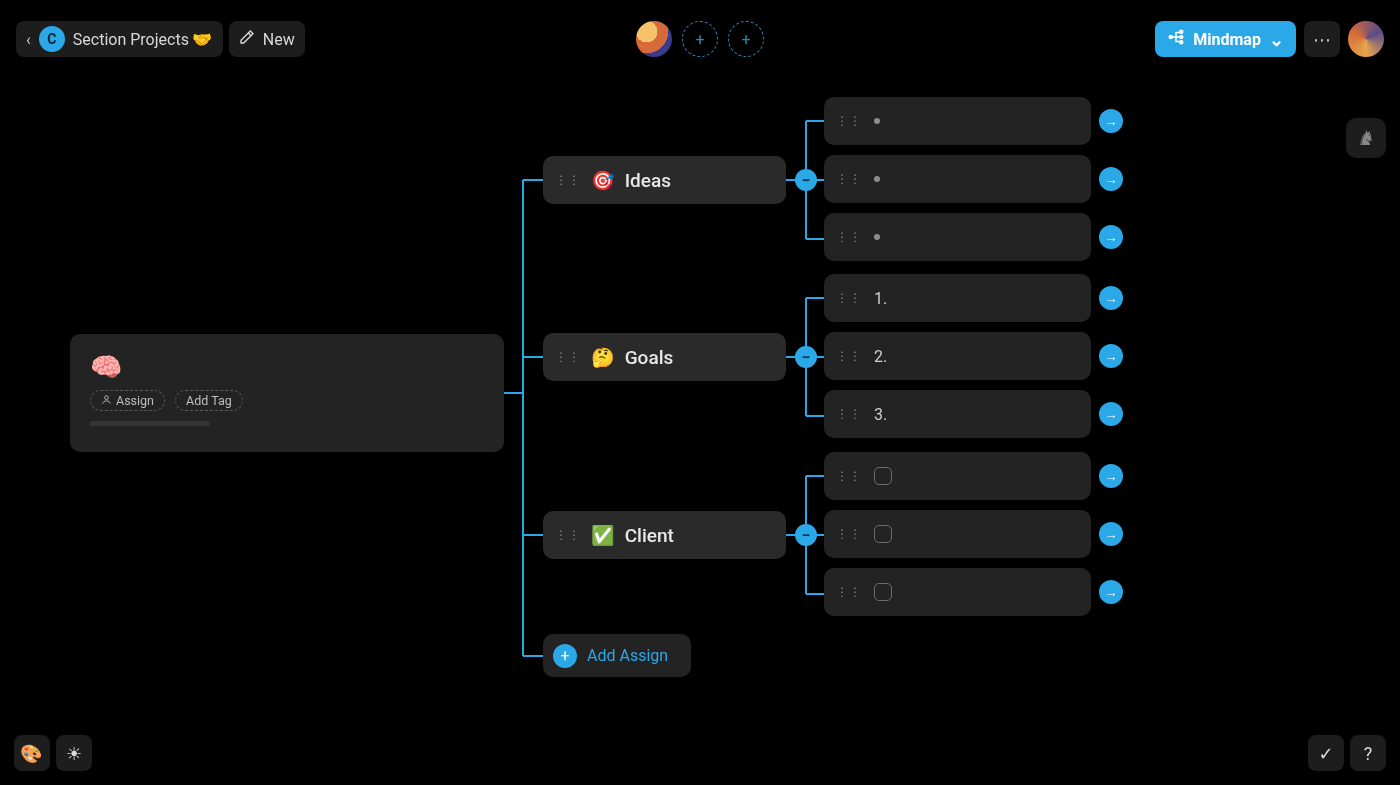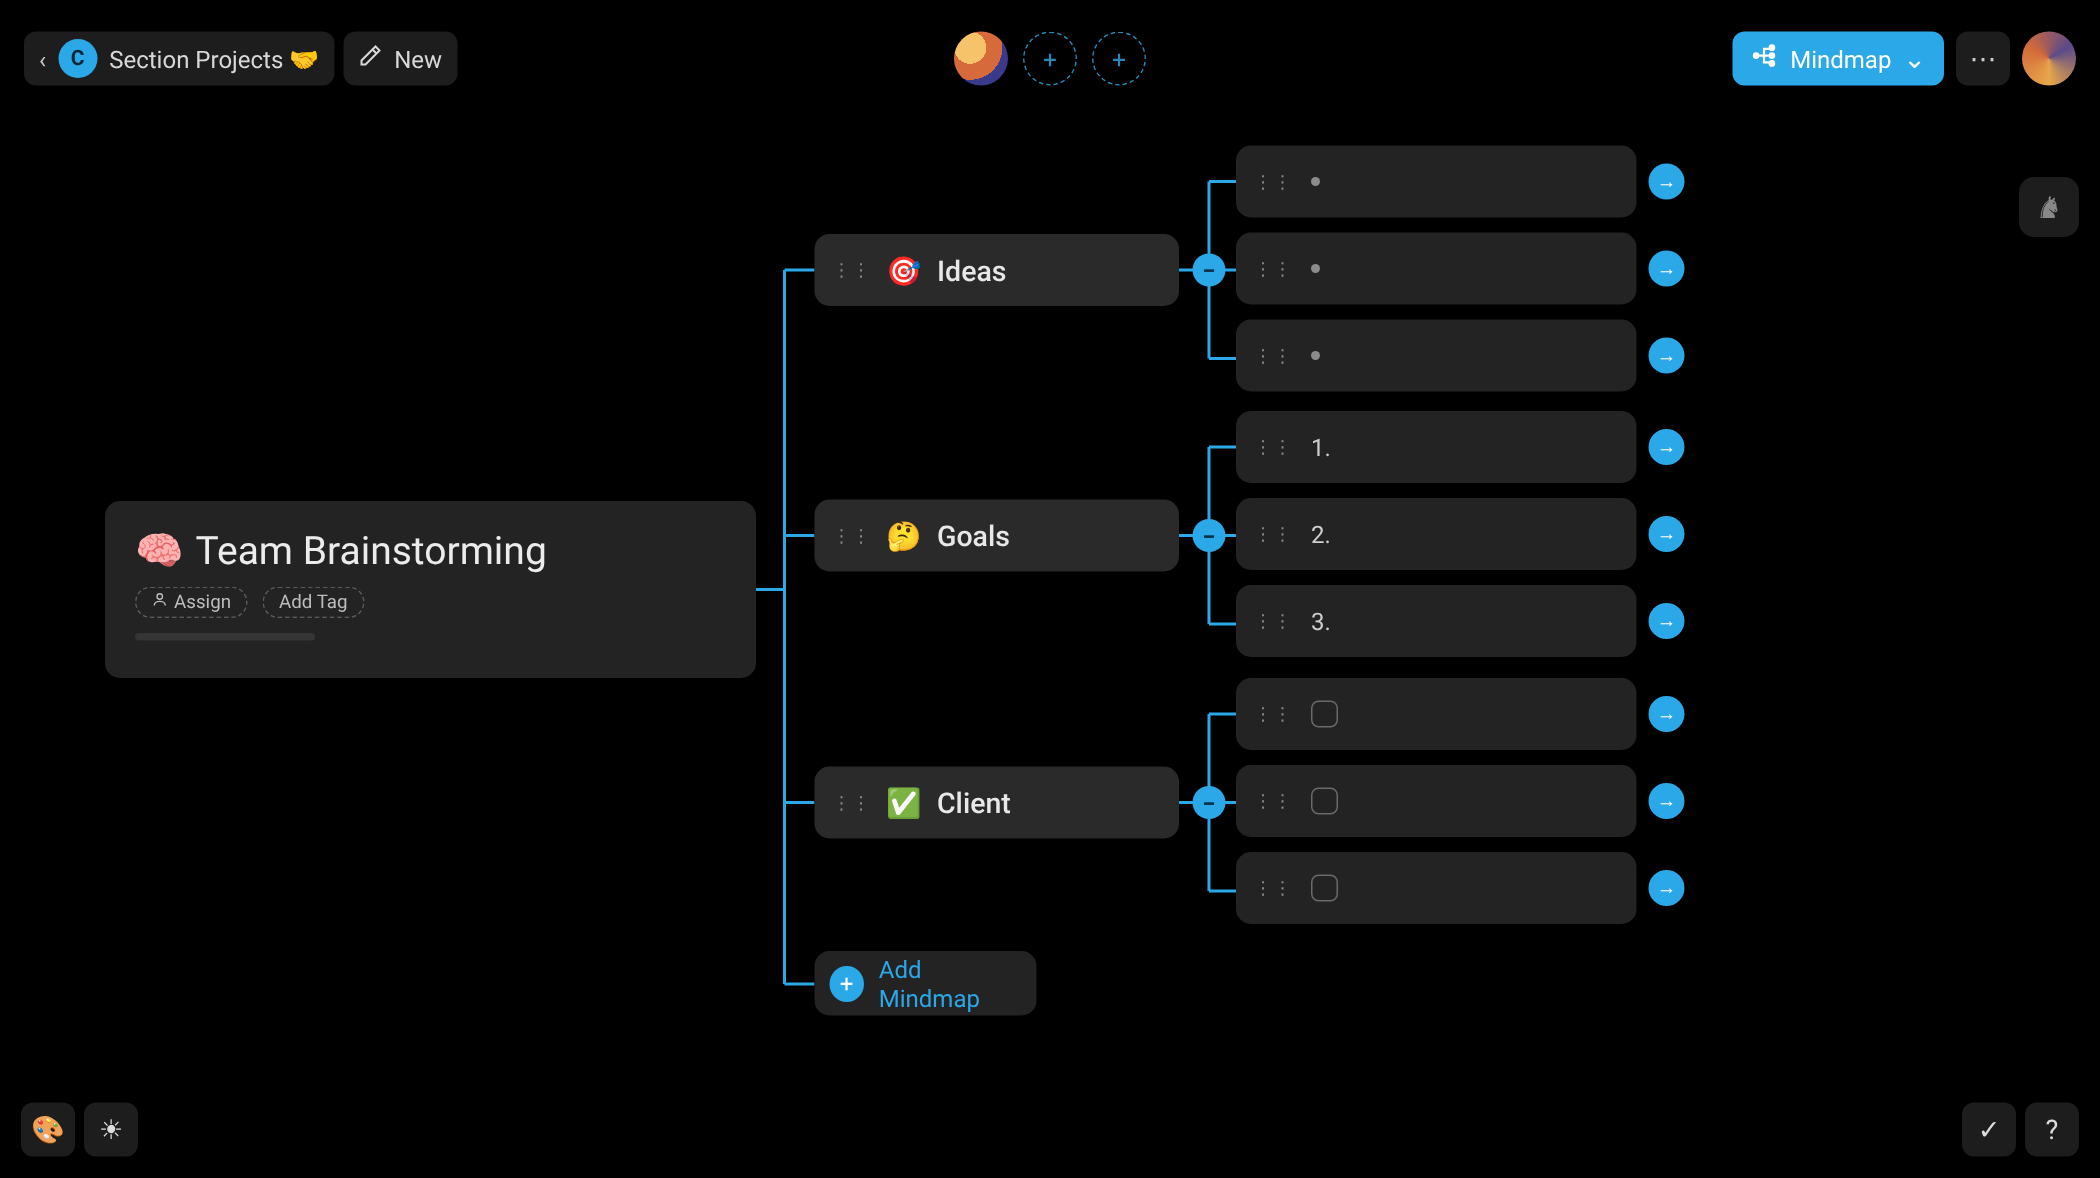--- a/index.html
+++ b/index.html
@@ -20,21 +20,21 @@
   .header{position:absolute;top:14px;left:0;right:0;height:50px;display:flex;align-items:center;padding:0 16px;}
   .header-left{display:flex;gap:6px;}
   .pill{height:36px;border-radius:8px;background:#1d1d1d;display:flex;align-items:center;padding:0 10px;gap:8px;font-size:16px;color:#d8d8d8;}
   .back-chevron{font-size:16px;color:#c9c9c9;}
   .ws-badge{width:26px;height:26px;border-radius:50%;background:#2ba8e8;display:flex;align-items:center;justify-content:center;font-weight:700;color:#00263a;font-size:14px;}
   .new-icon{font-size:16px;filter:grayscale(30%);}
   .header-center{position:absolute;left:50%;transform:translateX(-50%);display:flex;align-items:center;gap:10px;}
   .avatar{width:36px;height:36px;border-radius:50%;background:radial-gradient(circle at 30% 30%,#f6c36a 0 30%,#d76a3a 30% 60%,#3a3a8a 60% 100%);}
   .dashed-circle{width:36px;height:36px;border-radius:50%;border:1.5px dashed #2a88b8;display:flex;align-items:center;justify-content:center;color:#2a88b8;font-size:16px;}
   .header-right{margin-left:auto;display:flex;align-items:center;gap:8px;}
-  .btn-mindmap{height:36px;border-radius:8px;background:var(--accent);display:flex;align-items:center;gap:8px;padding:0 12px;color:#fff;font-size:16px;font-weight:400;}
+  .btn-mindmap{height:36px;border-radius:8px;background:var(--accent);display:flex;align-items:center;gap:8px;padding:0 12px;color:#fff;font-size:16px;font-weight:700;}
   .btn-more{width:36px;height:36px;border-radius:8px;background:#1d1d1d;display:flex;align-items:center;justify-content:center;color:#ccc;font-size:18px;}
   .avatar2{width:36px;height:36px;border-radius:50%;background:conic-gradient(from 180deg,#e8a64a,#d46a3a,#5a4a8a,#e8a64a);}
 
   
   .canvas{position:absolute;inset:0;}
   .node{position:absolute;background:var(--card);border-radius:10px;}
   .root{left:70px;top:334px;width:434px;height:118px;padding:18px 20px;}
   .root-title{font-size:26px;color:#ececec;display:flex;align-items:center;gap:8px;}
   .chips{display:flex;gap:10px;margin-top:8px;}
   .chip{font-size:12.5px;color:#bdbdbd;border:1px dashed #5a5a5a;border-radius:12px;padding:2px 10px;display:flex;align-items:center;gap:4px;}
@@ -109,21 +109,20 @@
     <path d="M786 535 H806"></path>
     <path d="M806 476 V594"></path>
     <path d="M806 476 H824"></path>
     <path d="M806 535 H824"></path>
     <path d="M806 594 H824"></path>
   </svg>
 
   <div class="node root">
     <div class="root-title">
       <span>🧠</span>
-      <span>Team Brainstorming</span>
     </div>
     <div class="chips">
       <div class="chip">
         <span>
           <svg width="11" height="11" viewBox="0 0 24 24" fill="none" stroke="#bdbdbd" stroke-width="2">
               <circle cx="12" cy="8" r="4"></circle>
               <path d="M4 21c0-4 4-6 8-6s8 2 8 6"></path>
             </svg>
         </span>
         <span>Assign</span>
@@ -239,21 +238,21 @@
     <div class="go-btn" style="position:static">
         <span>→</span>
       </div>
     <div class="go-btn" style="position:static">
         <span>→</span>
       </div>
   </div>
 
   <div class="add-section">
     <span class="add-plus">+</span>
-    <span>Add Mindmap</span>
+    <span>Add Assign</span>
   </div>
 </div>
 
 <div class="header">
   <div class="header-left">
     <div class="pill">
       <span class="back-chevron">‹</span>
       <span class="ws-badge">C</span>
       <span>Section Projects 🤝</span>
     </div>

